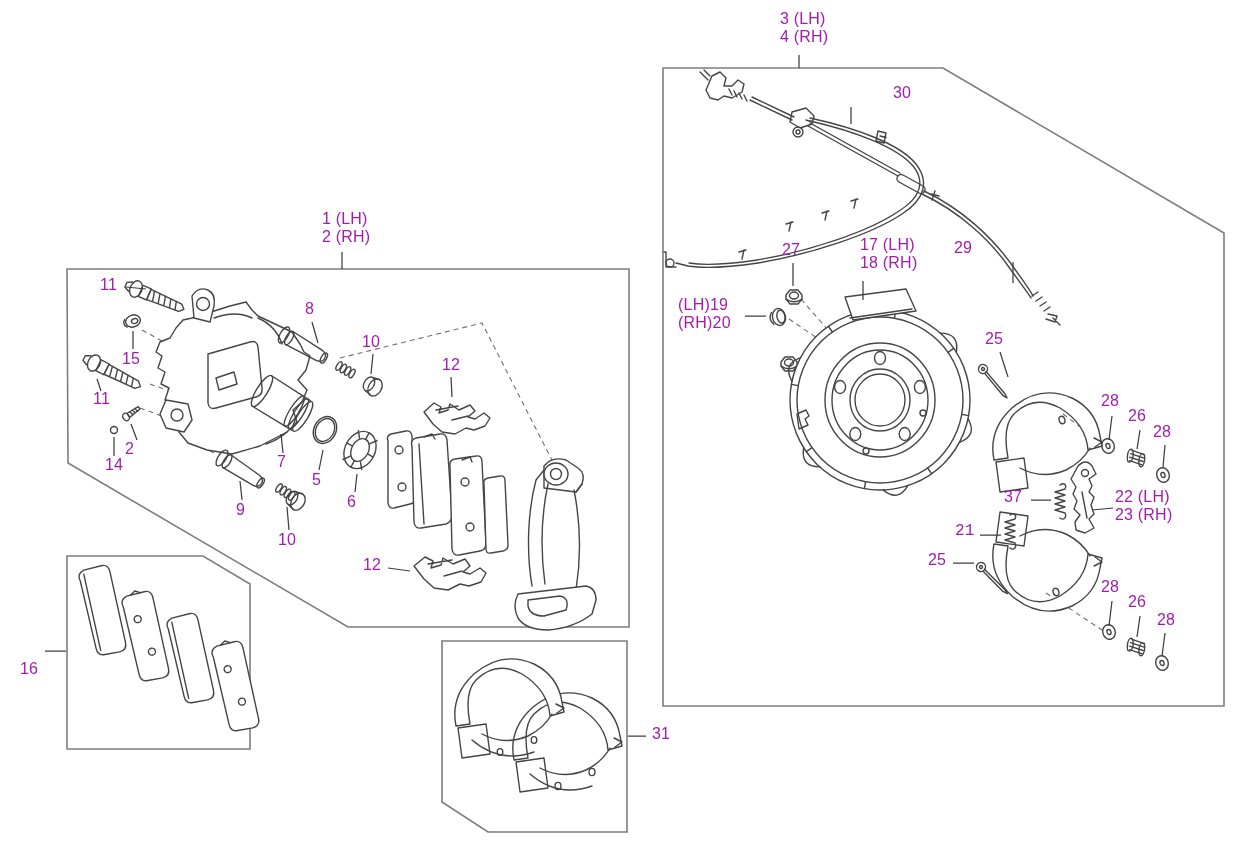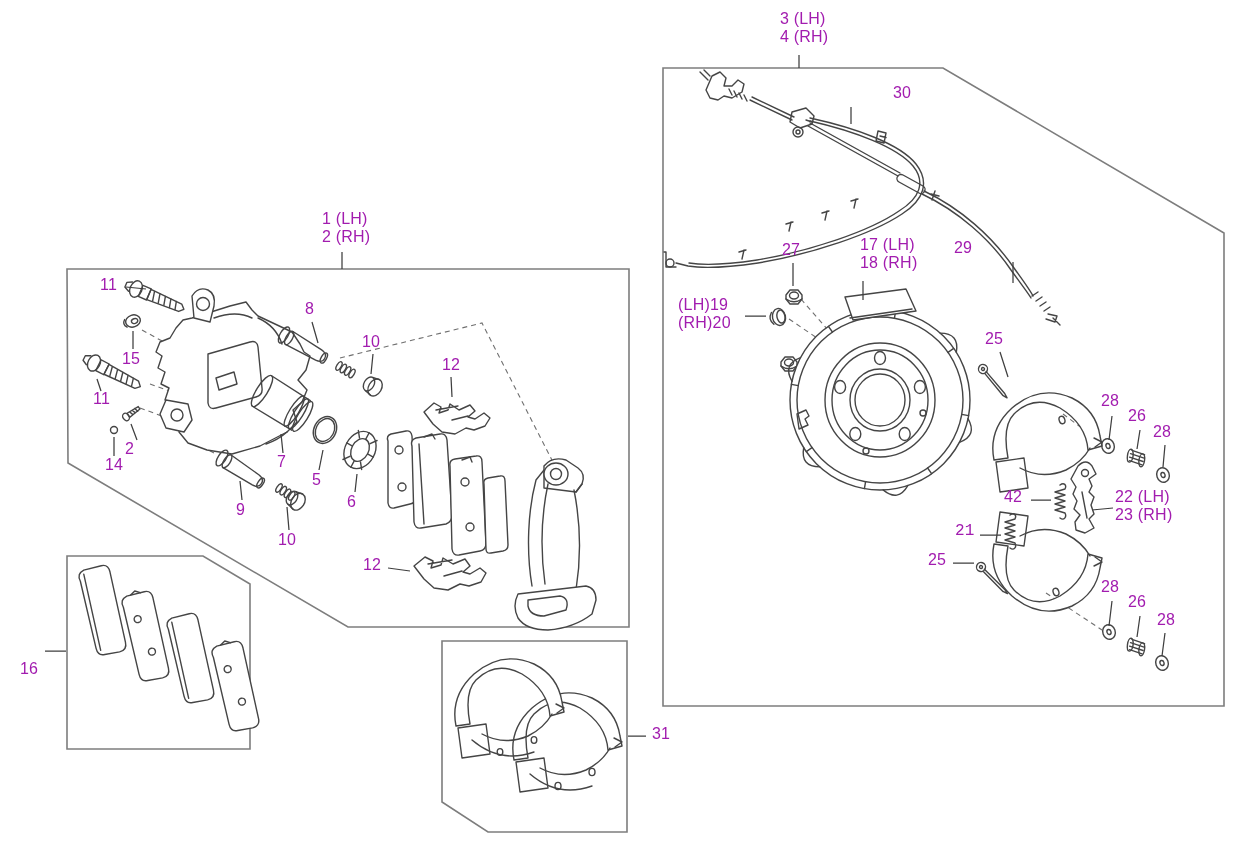--- a/index.html
+++ b/index.html
@@ -408,21 +408,21 @@
   <div class="callout" style="left:954px;top:239px;">29</div>
   <div class="callout" style="left:782px;top:241px;">27</div>
   <div class="callout" style="left:840px;top:236px;margin-left:20px;">17 (LH)
 18 (RH)</div>
   <div class="callout" style="left:678px;top:296px;">(LH)19
 (RH)20</div>
   <div class="callout" style="left:985px;top:330px;">25</div>
   <div class="callout" style="left:1101px;top:392px;">28</div>
   <div class="callout" style="left:1128px;top:407px;">26</div>
   <div class="callout" style="left:1153px;top:423px;">28</div>
-  <div class="callout" style="left:1004px;top:488px;">42</div>
+  <div class="callout" style="left:1004px;top:488px;">37</div>
   <div class="callout" style="left:1115px;top:488px;">22 (LH)
 23 (RH)</div>
   <div class="callout" style="left:955px;top:523px;font-family:Liberation Mono, monospace;">21</div>
   <div class="callout" style="left:928px;top:551px;">25</div>
   <div class="callout" style="left:1101px;top:578px;">28</div>
   <div class="callout" style="left:1128px;top:593px;">26</div>
   <div class="callout" style="left:1157px;top:611px;">28</div>
 </div>
 
 </div>

